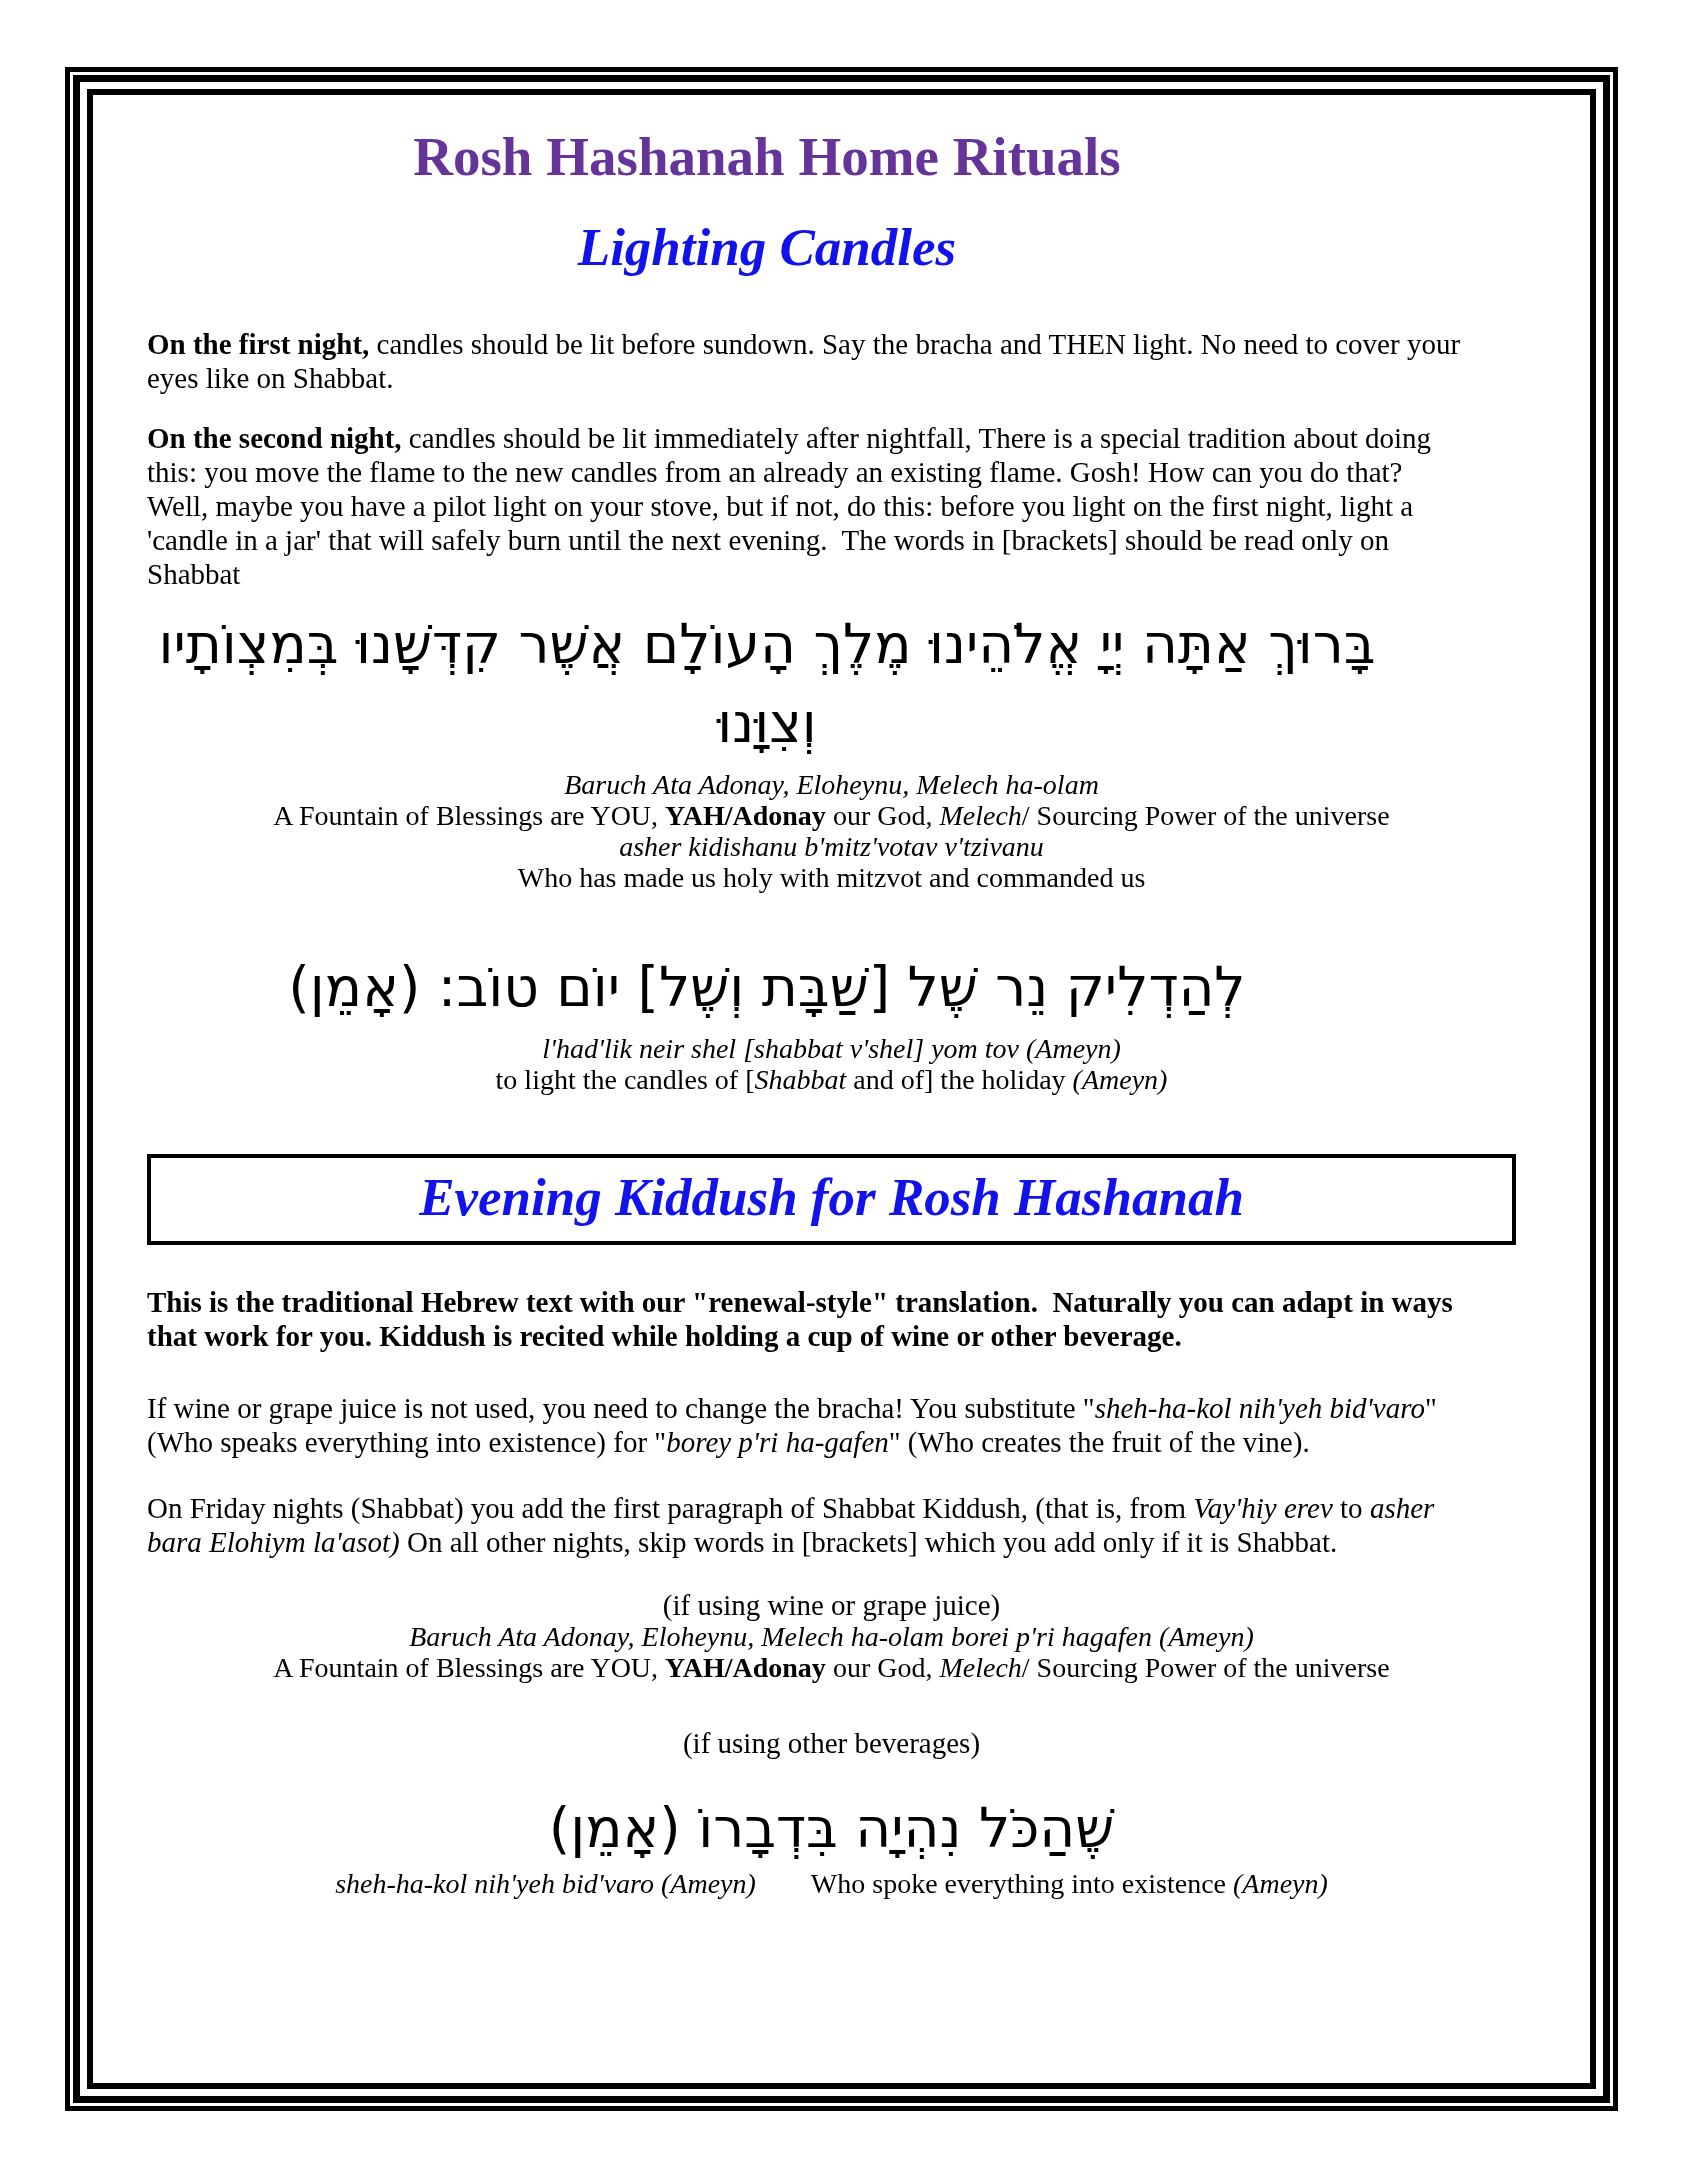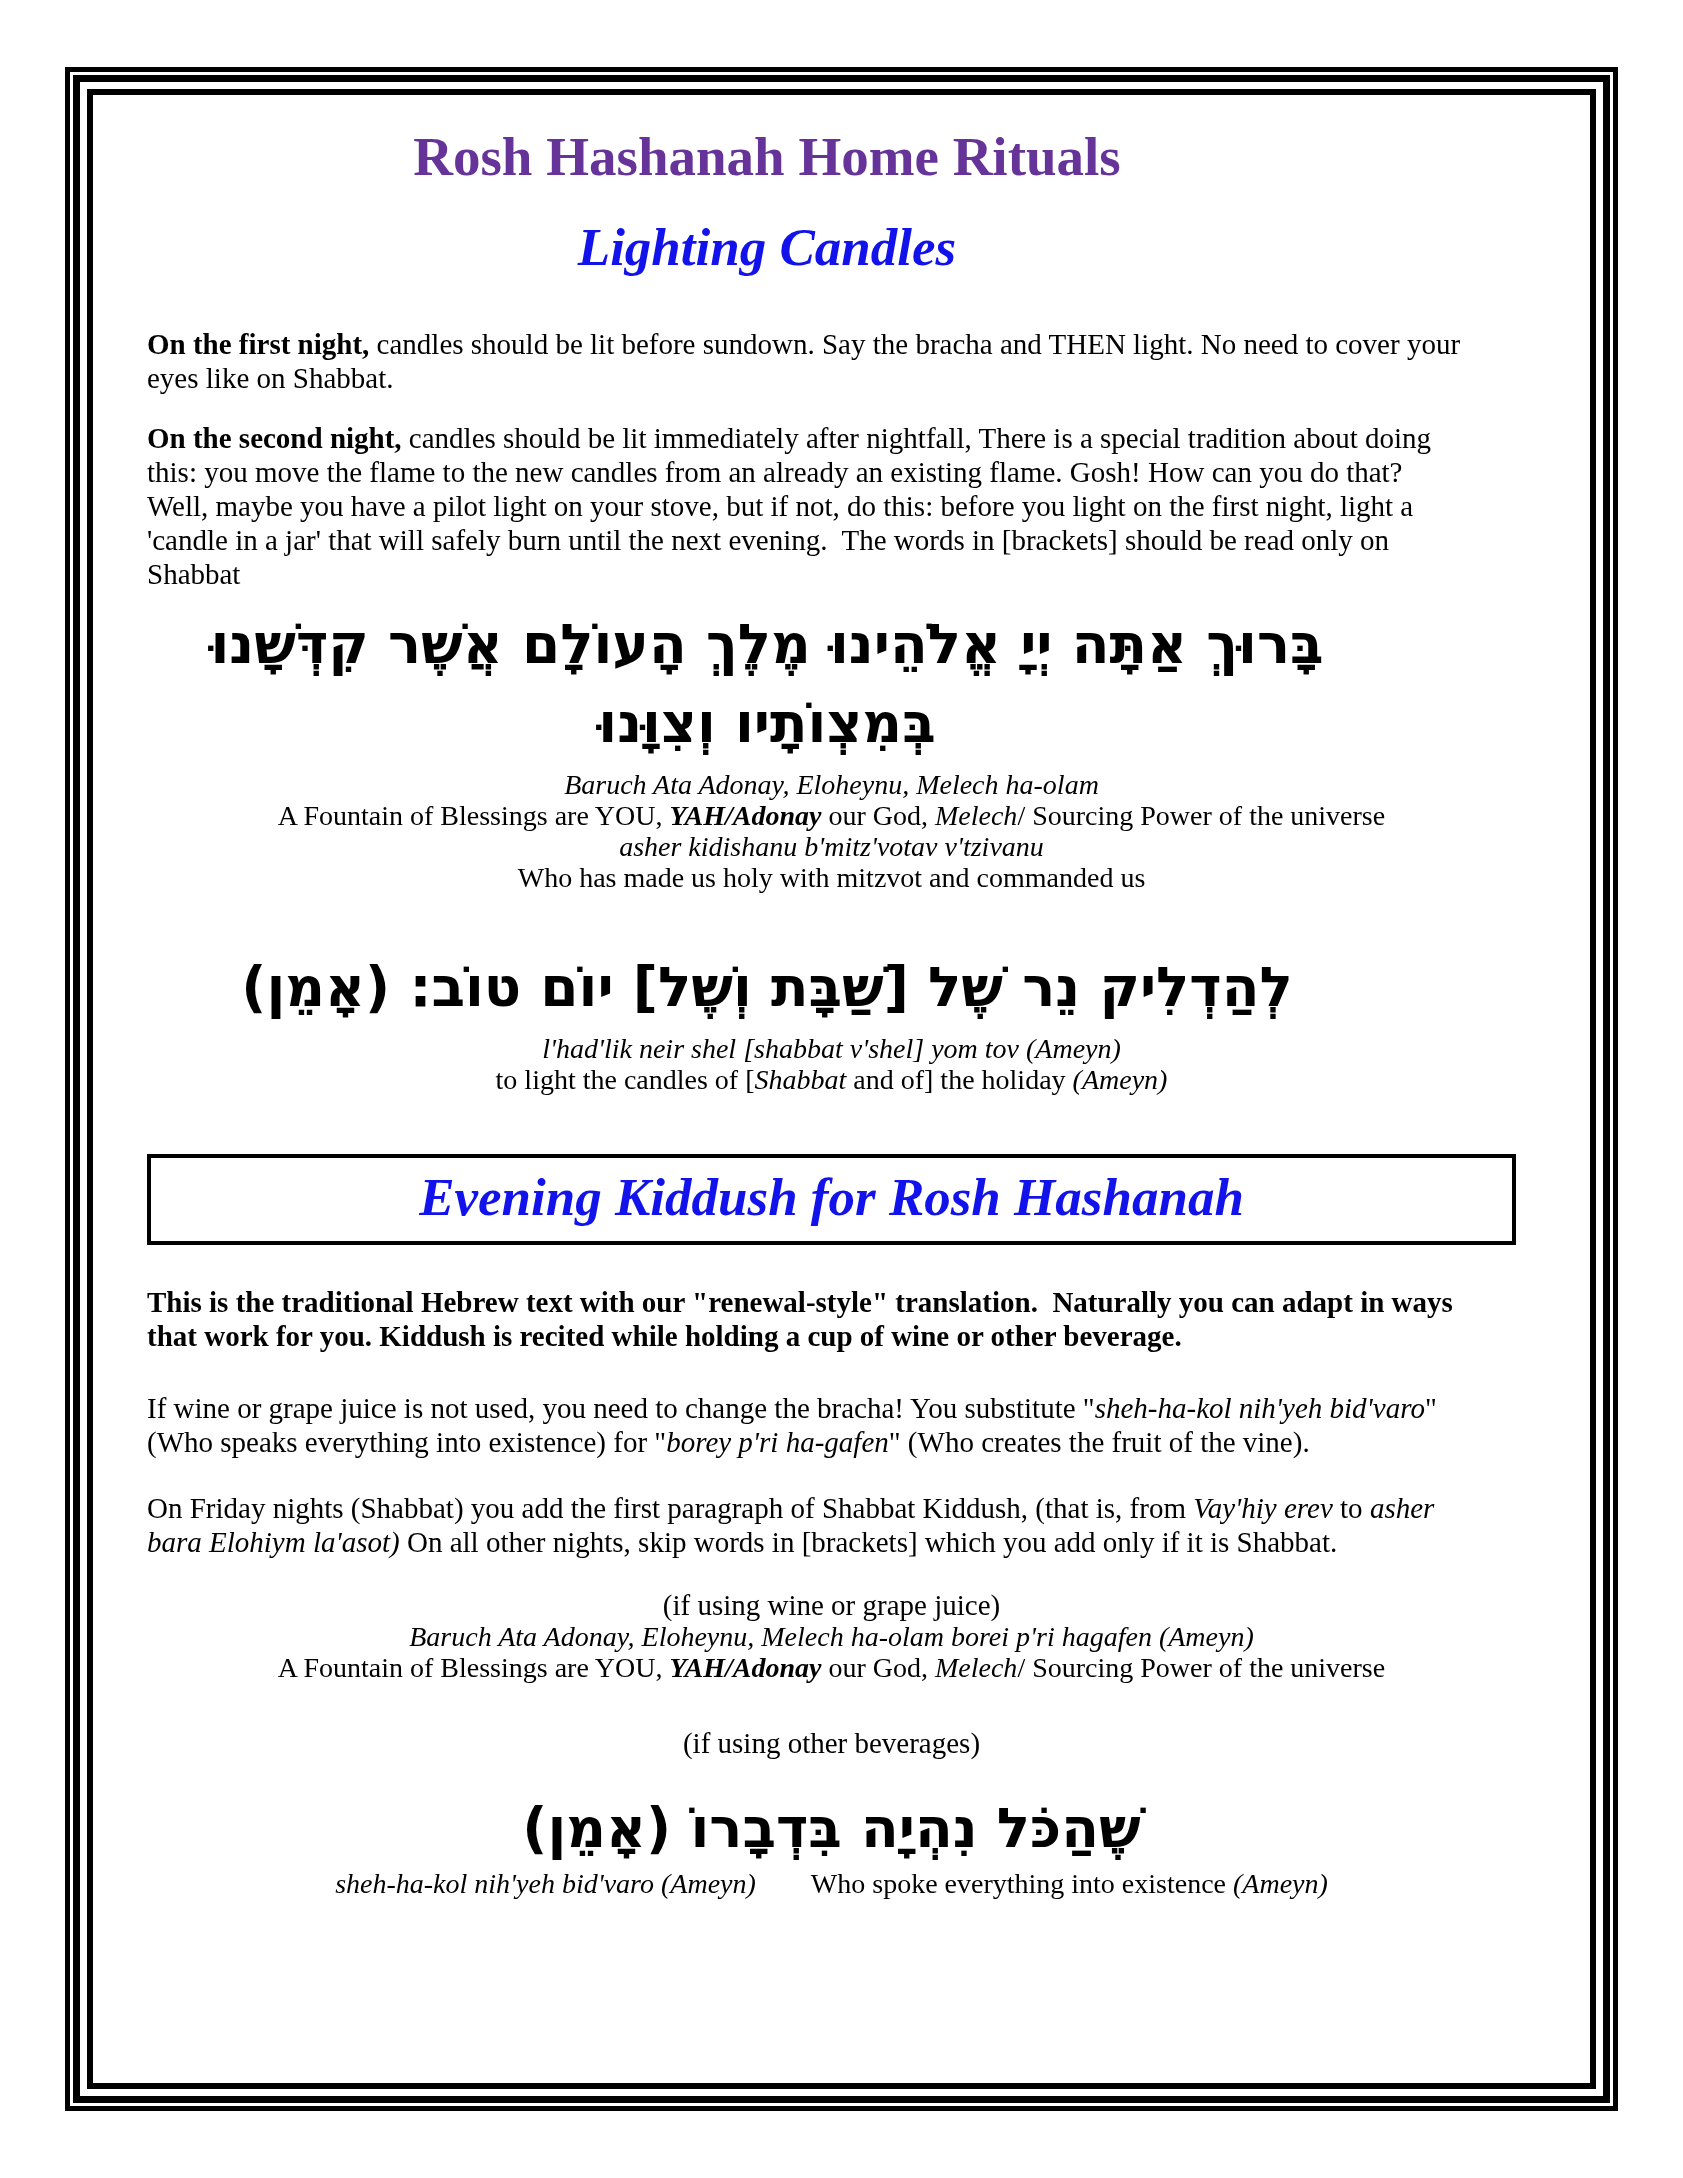--- a/index.html
+++ b/index.html
@@ -17,31 +17,31 @@
   .title { margin:0 129px 0 0; text-align:center; font-size:55px; line-height:63px;
            font-weight:bold; color:var(--title_purple,#663399); }
   .subhead { margin:30px 129px 0 0; text-align:center; font-size:53px; line-height:59px;
              font-weight:bold; font-style:italic; color:var(--heading_blue,#1212eb); }
 
   .body { font-size:29px; line-height:34px; margin:0; max-width:1317px; white-space:pre-wrap; }
   .p1 { margin-top:50px; }
   .p2 { margin-top:26px; }
 
   .hebrew { direction:rtl; unicode-bidi:isolate; text-align:center;
-            font-family:"DejaVu Sans",sans-serif; font-weight:bold;
+            font-family:"DejaVu Sans",sans-serif; font-weight:normal;
             font-size:55px; line-height:79px; margin:0; }
   .ind { margin-right:129px; }
   .heb1 { margin-top:14px; }
   .heb2 { margin-top:55px; }
   .heb3 { margin-top:16px; }
   .heb4 { margin-top:30px; }
 
   .tl { text-align:center; font-size:28px; line-height:31px; margin:0; white-space:pre-wrap; }
   .tlblock1, .tlblock2 { margin-top:6px; }
-  .bi { font-weight:bold; font-style:italic; }
+  .bi { font-weight:bold; }
 
   .kbox { margin-top:59px; border:4px solid #000; padding:6px 0 10px; background:#fff; }
   .kbox h2 { margin:0; text-align:center; font-size:53px; line-height:67px;
              font-weight:bold; font-style:italic; color:var(--heading_blue,#1212eb);font-family:Liberation Serif, serif; }
 
   .introb { font-weight:bold; margin-top:40px; }
   .p3 { margin-top:38px; }
   .p4 { margin-top:32px; }
   .note { text-align:center; font-size:29px; line-height:32px; margin:30px 0 0; white-space:pre-wrap; }
   .creates { margin-top:46px; }

